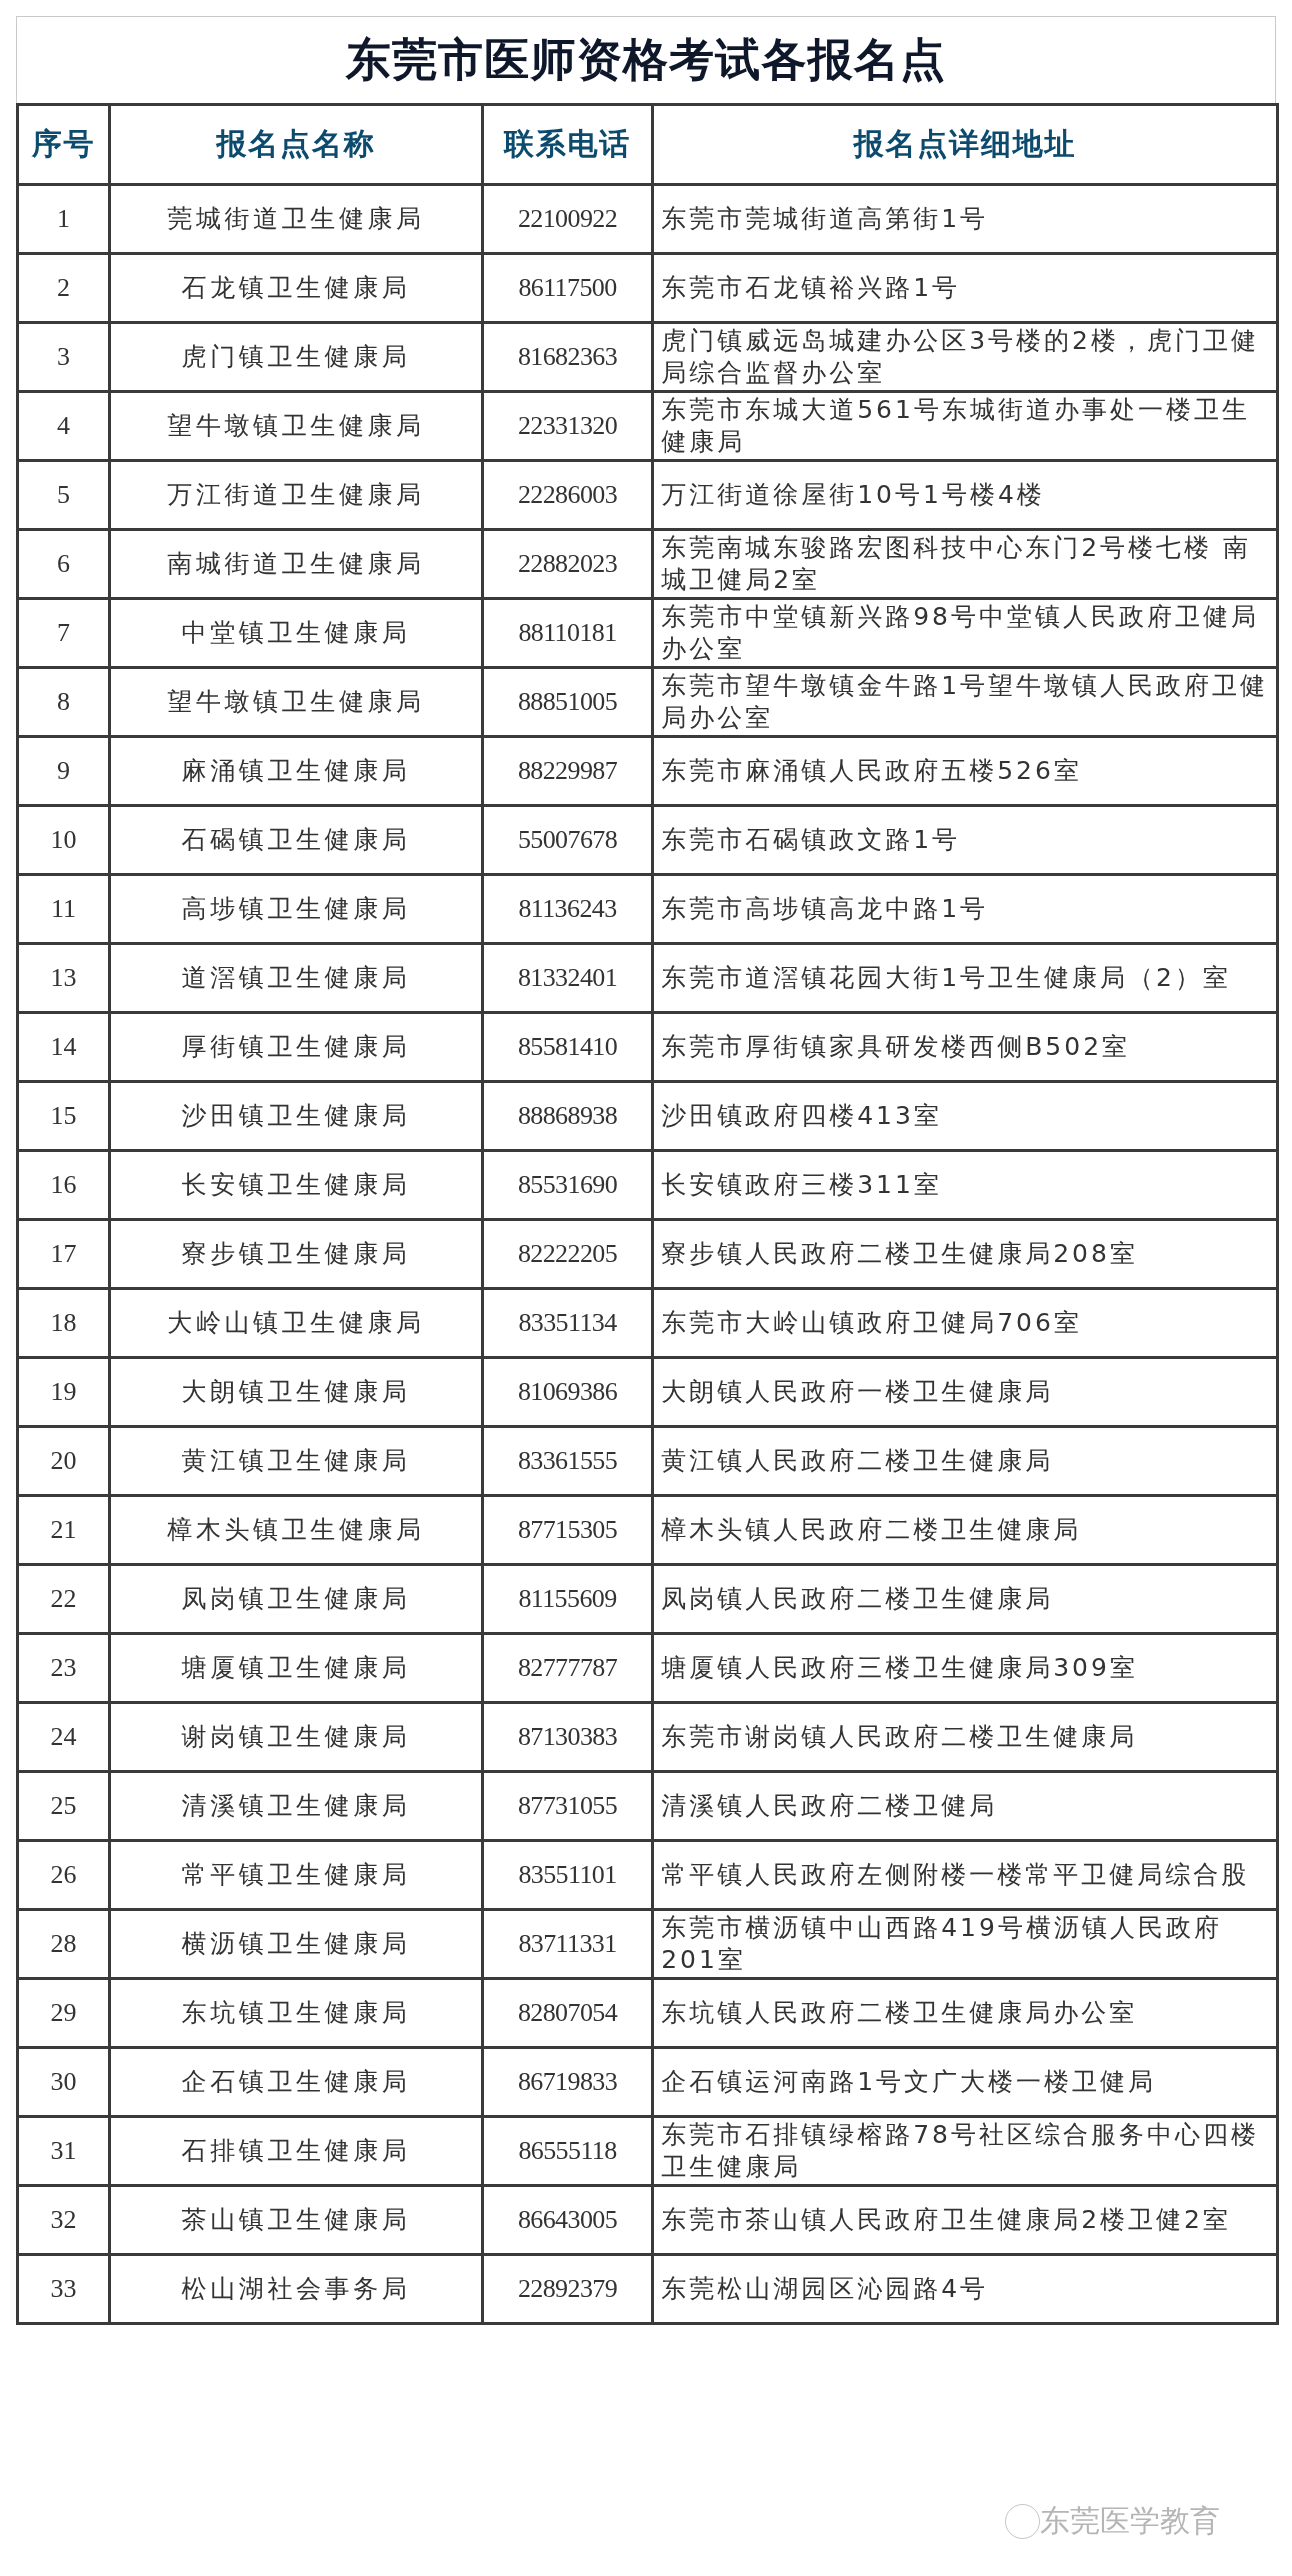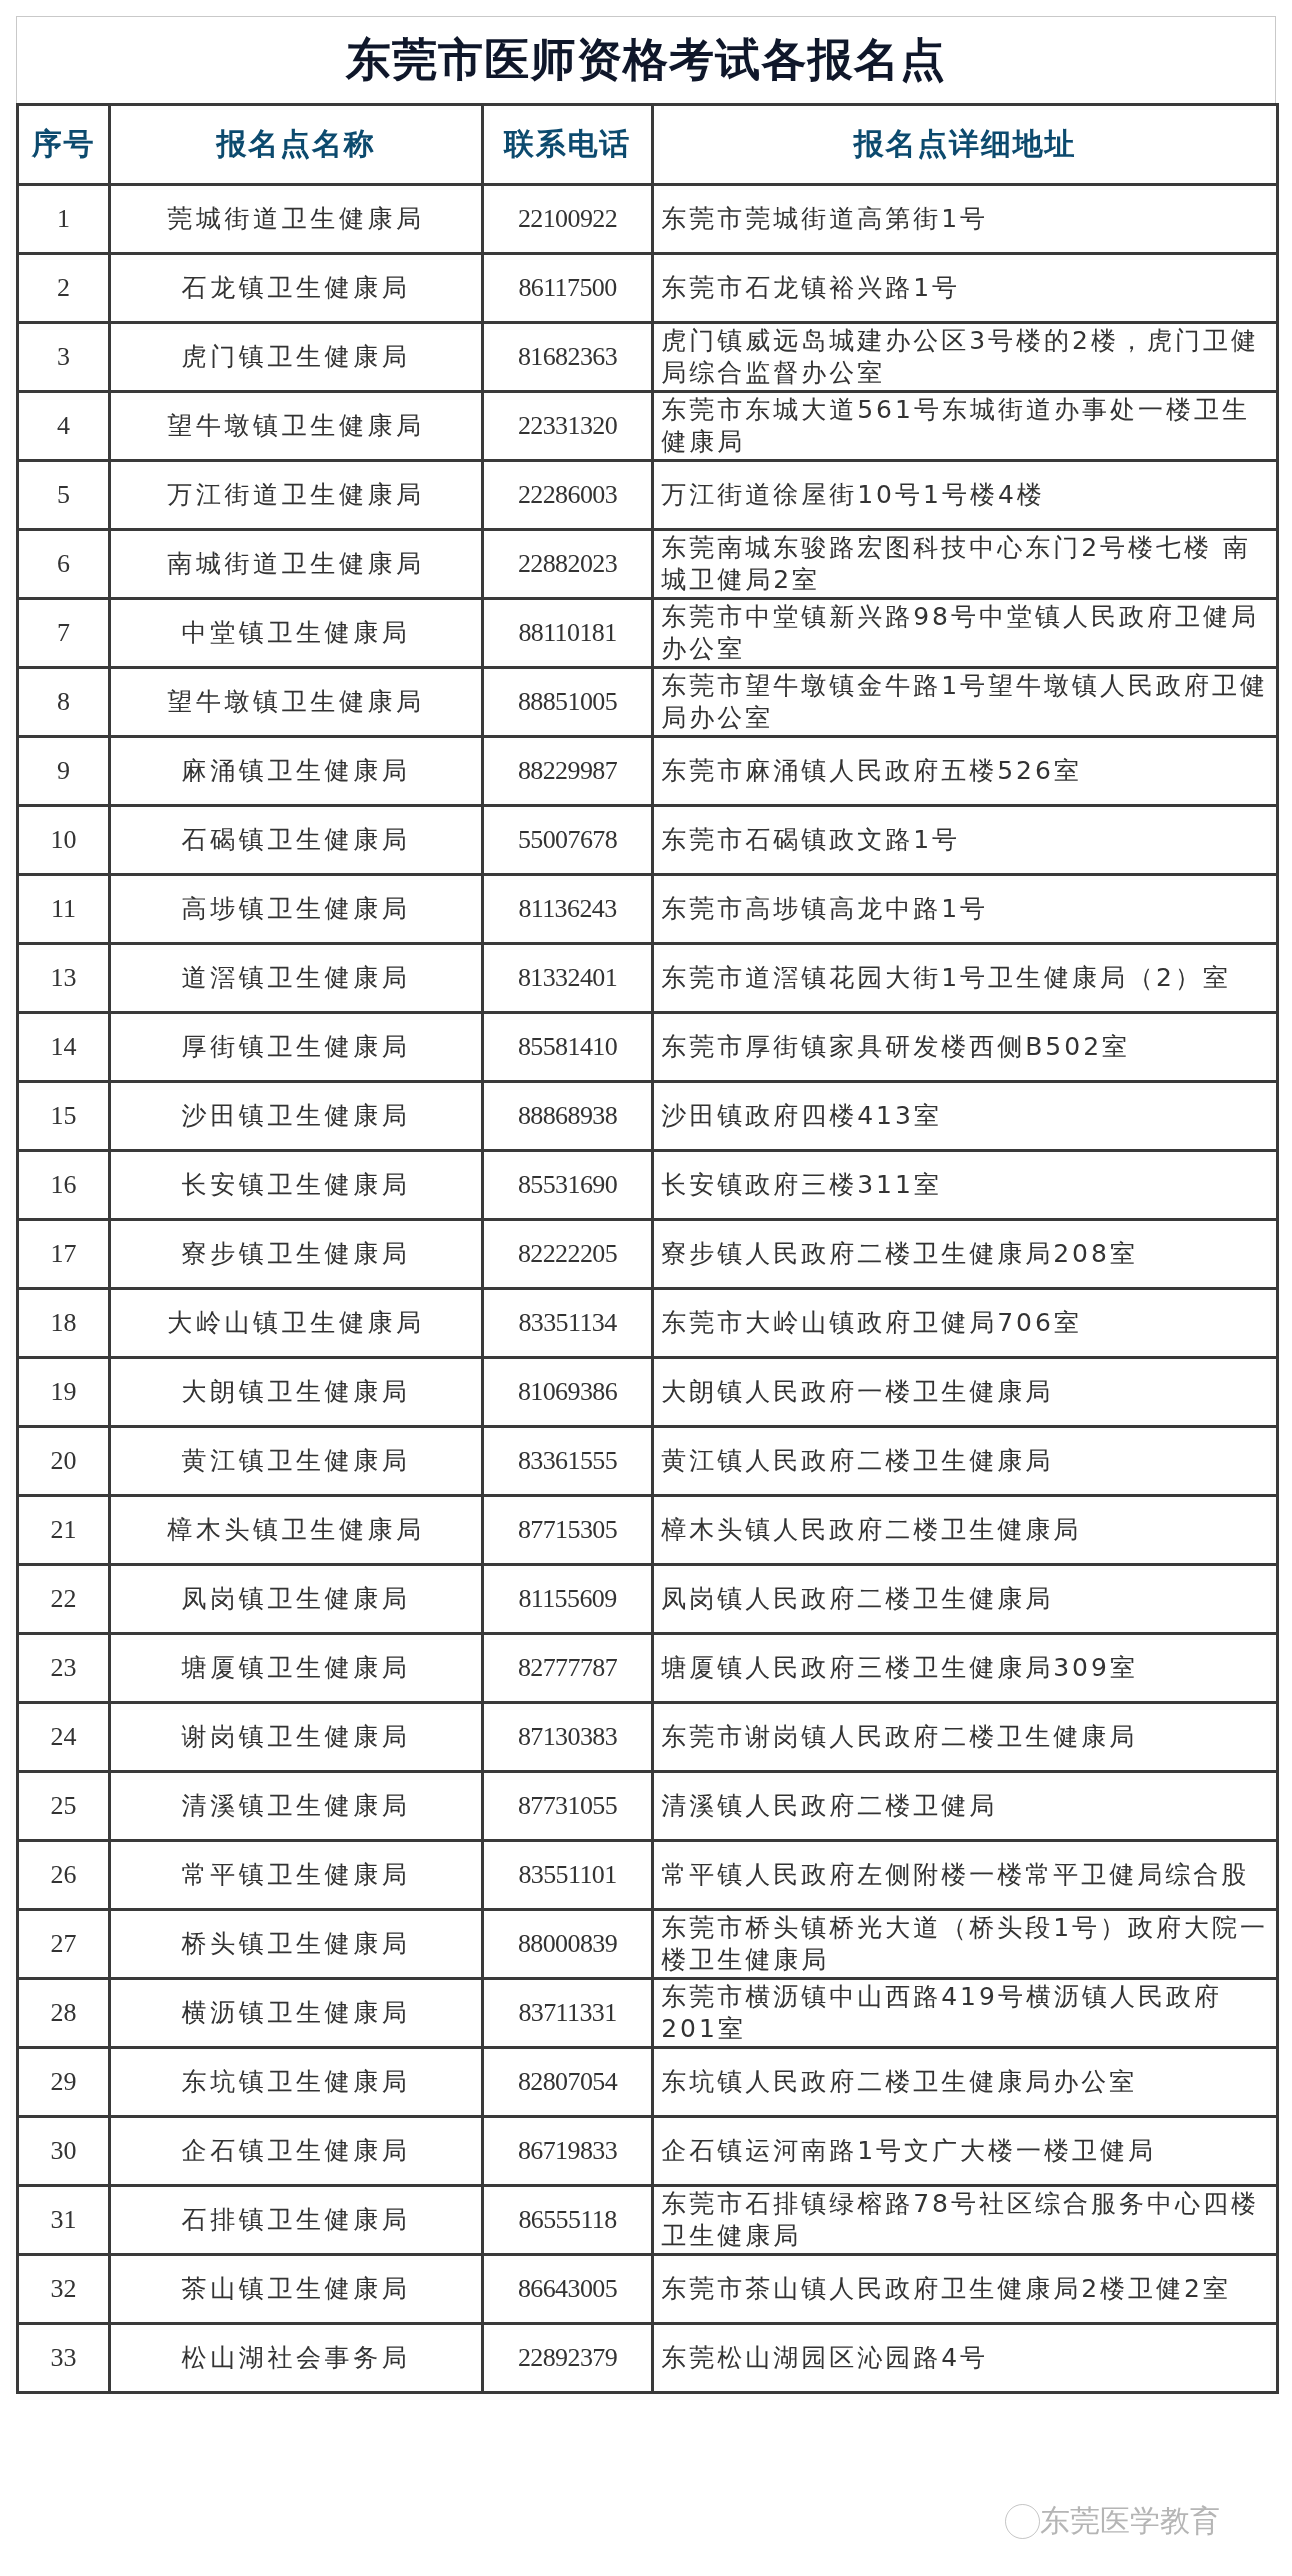--- a/index.html
+++ b/index.html
@@ -190,26 +190,20 @@
           <td class="phone">87731055</td>
           <td class="addr">清溪镇人民政府二楼卫健局</td>
         </tr>
         <tr>
           <td class="no">26</td>
           <td class="name">常平镇卫生健康局</td>
           <td class="phone">83551101</td>
           <td class="addr">常平镇人民政府左侧附楼一楼常平卫健局综合股</td>
         </tr>
         <tr>
-          <td class="no">27</td>
-          <td class="name">桥头镇卫生健康局</td>
-          <td class="phone">88000839</td>
-          <td class="addr">东莞市桥头镇桥光大道（桥头段1号）政府大院一楼卫生健康局</td>
-        </tr>
-        <tr>
           <td class="no">28</td>
           <td class="name">横沥镇卫生健康局</td>
           <td class="phone">83711331</td>
           <td class="addr">东莞市横沥镇中山西路419号横沥镇人民政府201室</td>
         </tr>
         <tr>
           <td class="no">29</td>
           <td class="name">东坑镇卫生健康局</td>
           <td class="phone">82807054</td>
           <td class="addr">东坑镇人民政府二楼卫生健康局办公室</td>

